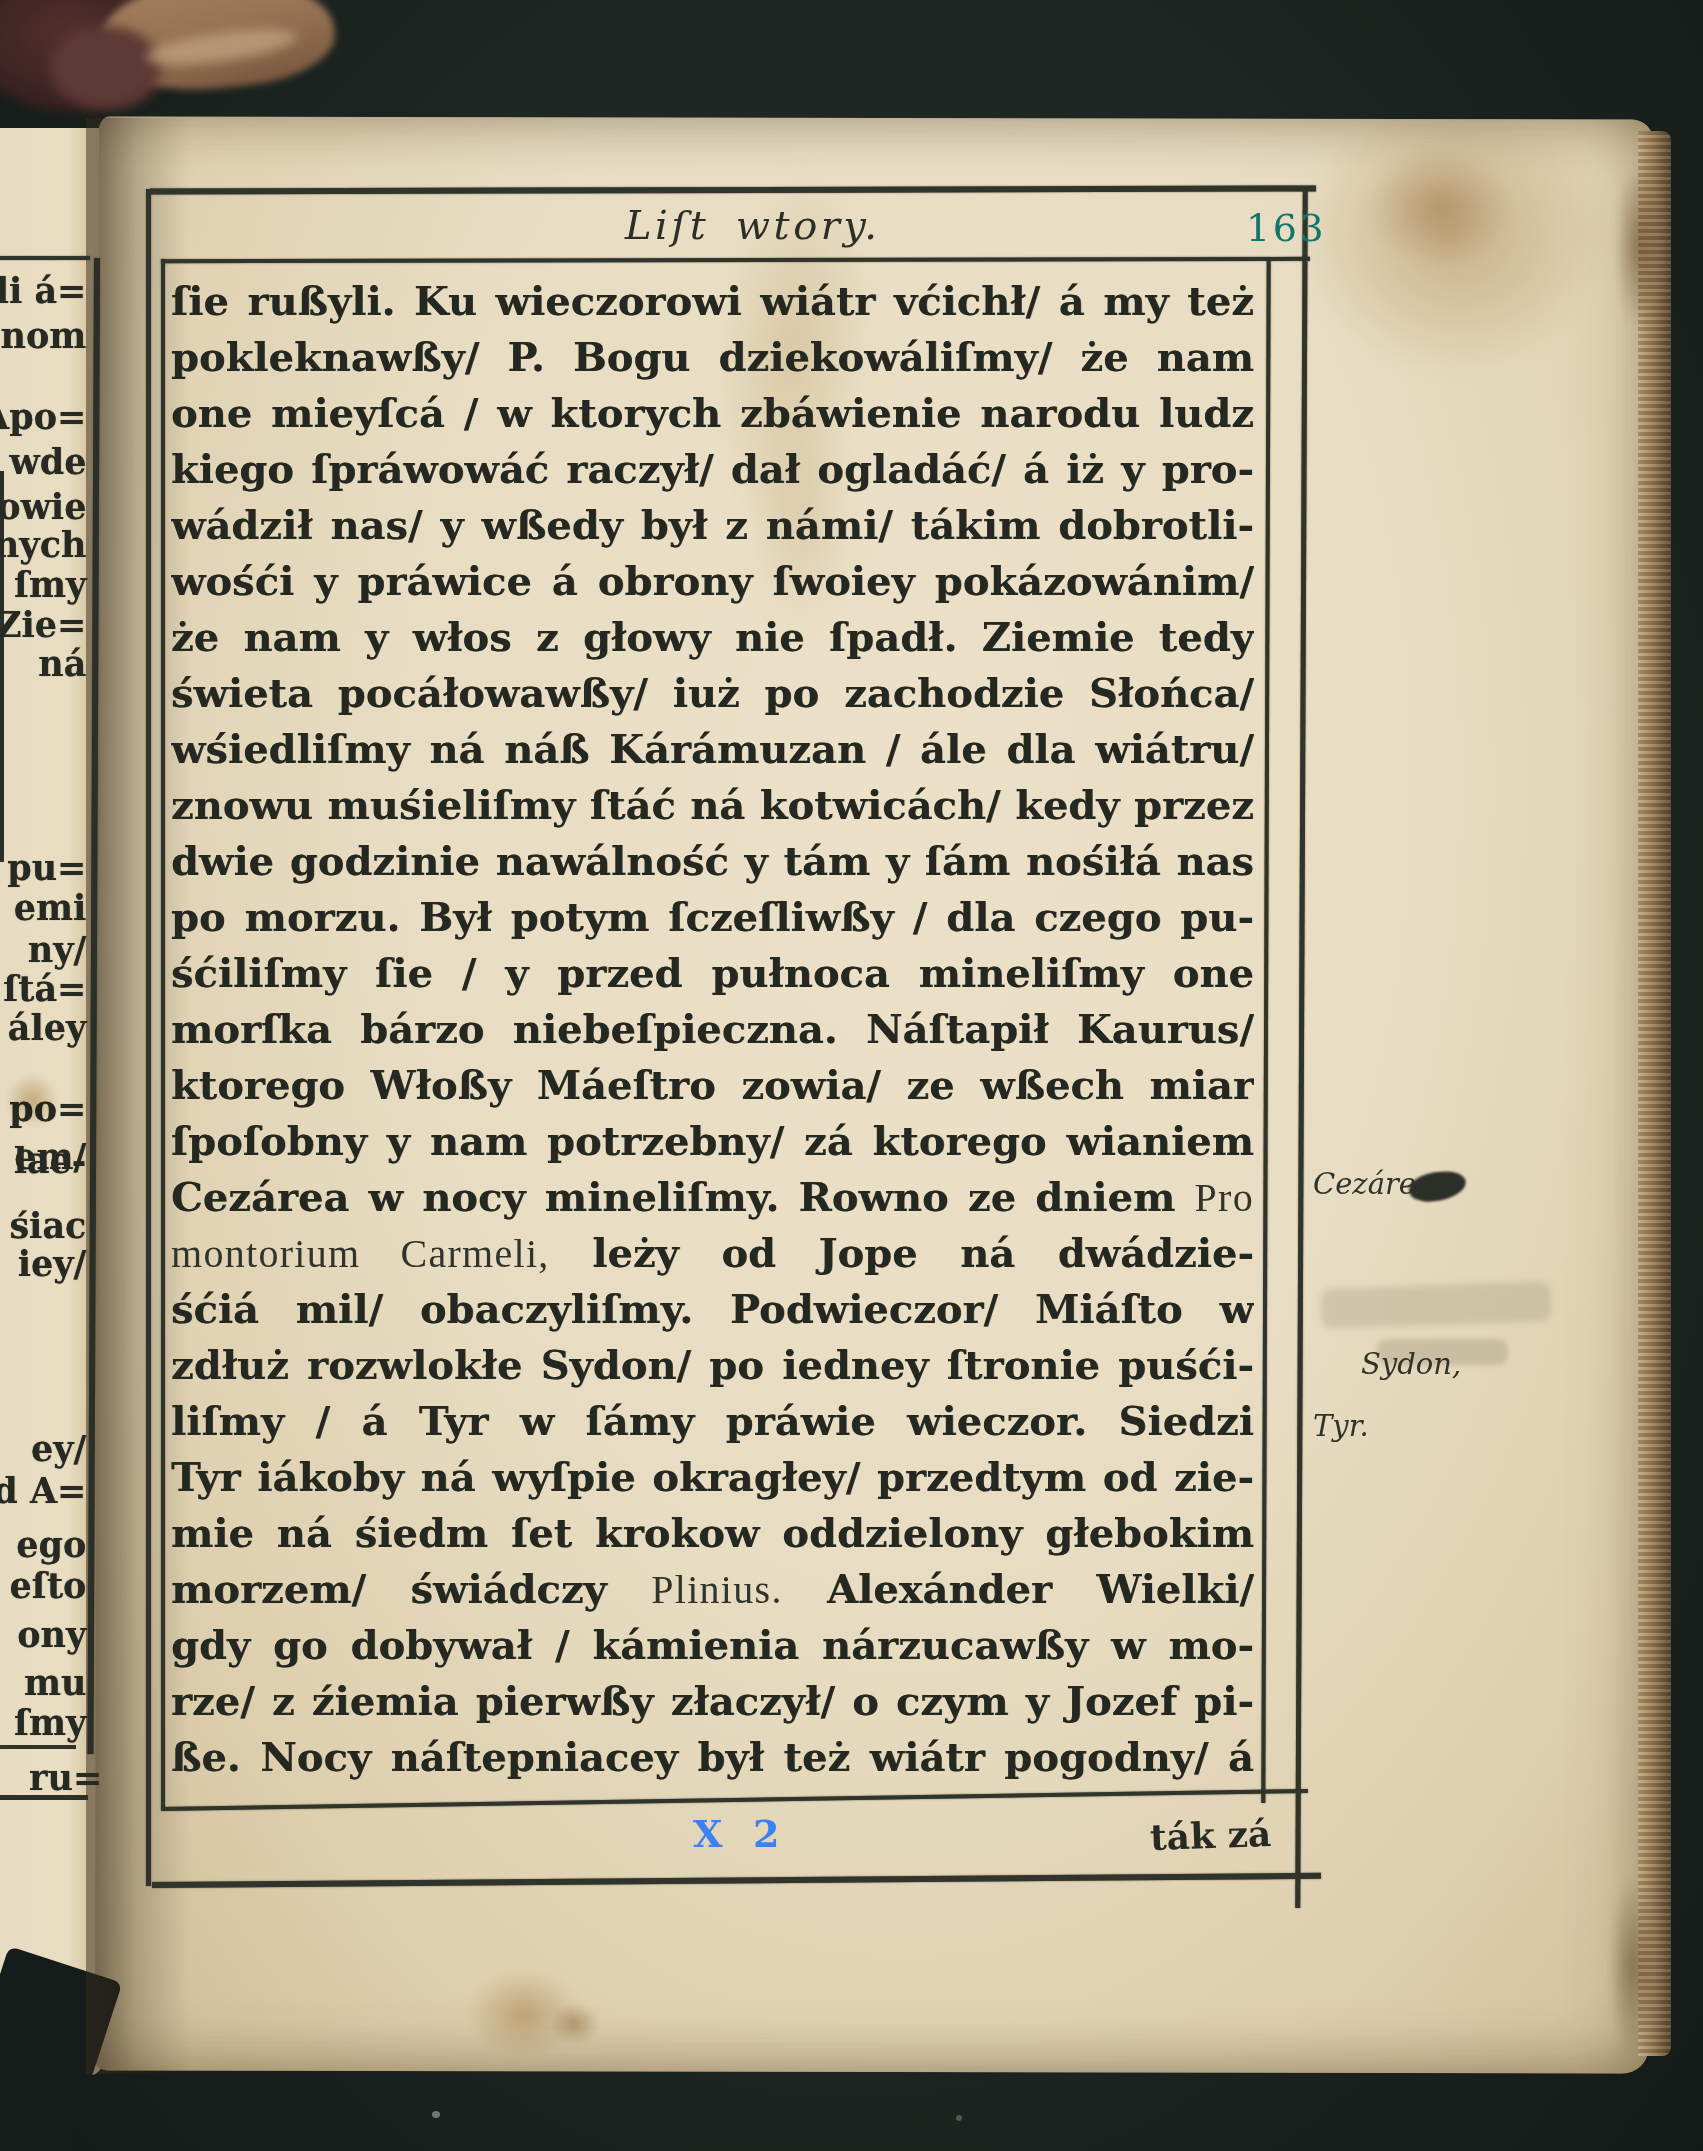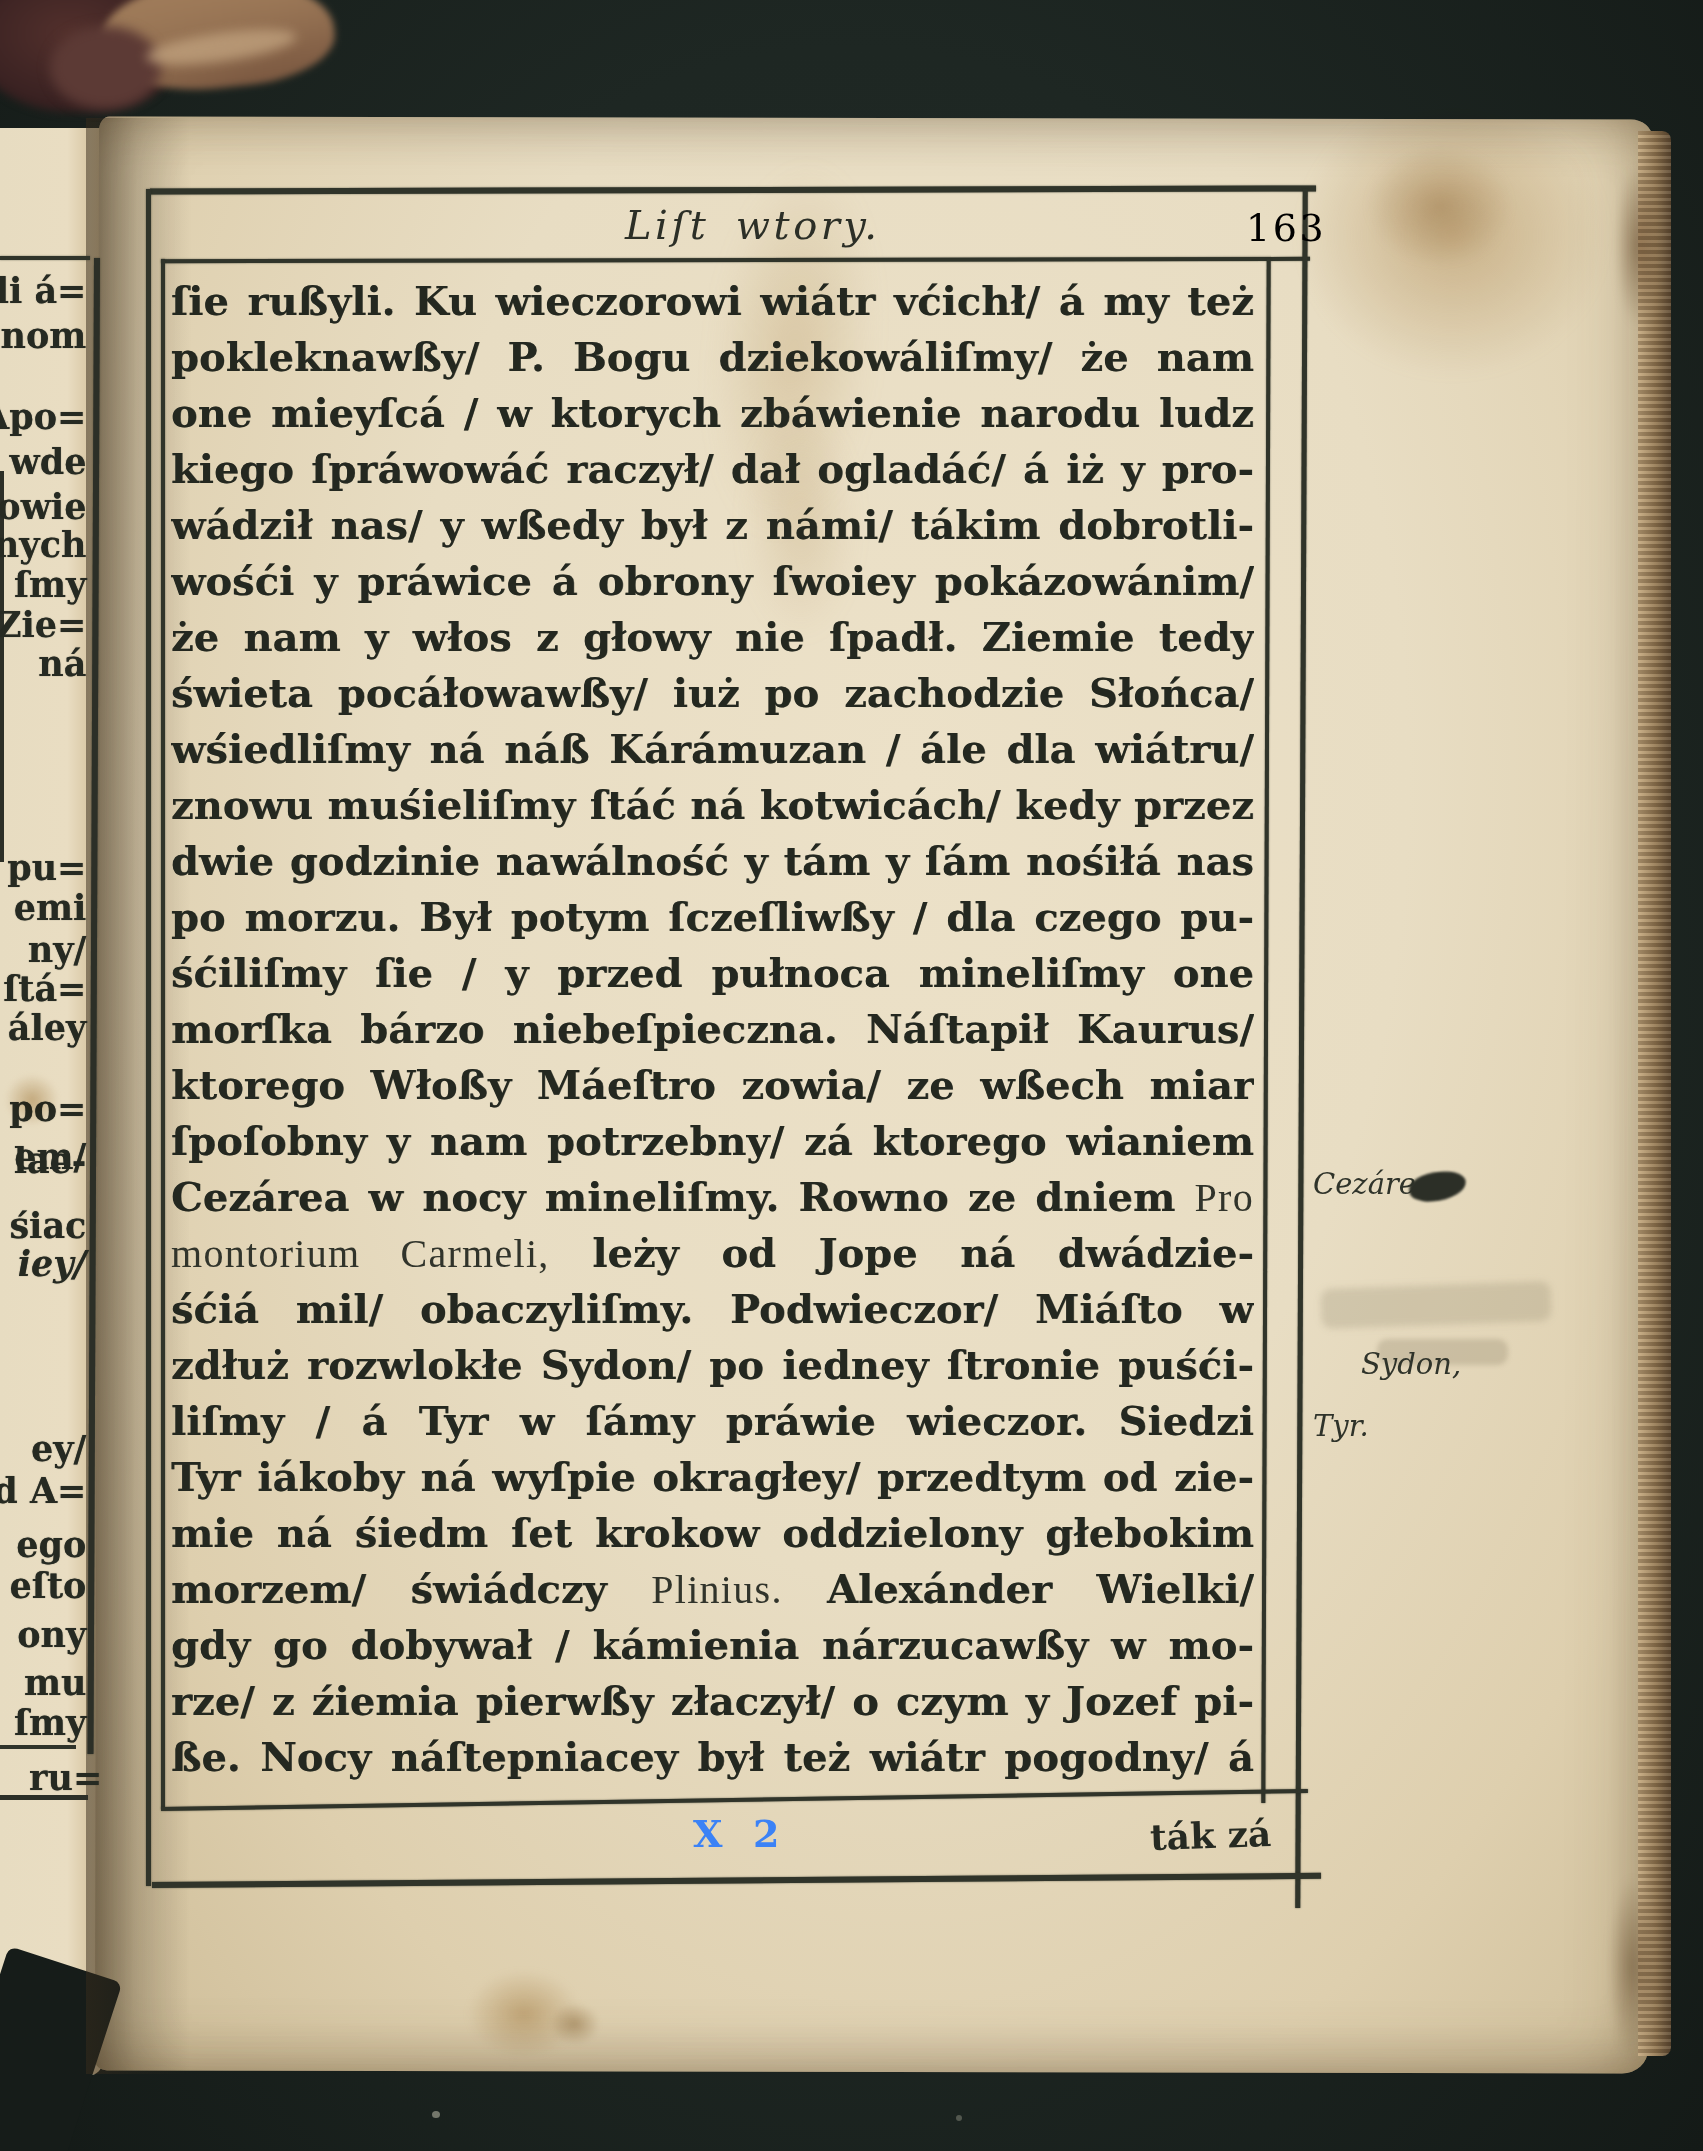--- a/index.html
+++ b/index.html
@@ -66,21 +66,21 @@
   .ft-outer{left:150px;top:187px;width:1166px;height:6px;transform:rotate(-.15deg);}
   .ft-inner{left:161px;top:258px;width:1149px;height:3.5px;transform:rotate(-.12deg);}
   .fl-outer{left:146px;top:189px;width:5.2px;height:1697px;}
   .fl-inner{left:161px;top:259px;width:3.5px;height:1550px;}
   .fr-inner{left:1264px;top:259px;width:3.5px;height:1544px;transform:rotate(.2deg);}
   .fr-outer{left:1299px;top:189px;width:5.2px;height:1719px;transform:rotate(.25deg);}
   .fb-inner{left:161px;top:1807px;width:1147px;height:3.5px;transform:rotate(-.9deg);transform-origin:left center;}
   .fb-outer{left:152px;top:1882px;width:1169px;height:6px;transform:rotate(-.45deg);transform-origin:left center;}
   
   .running-head{left:625px;top:202px;z-index:3;font-style:italic;font-size:40px;letter-spacing:3.5px;word-spacing:10.4px;color:#2c2f27;white-space:nowrap;}
-  .page-number{left:1246px;top:206px;z-index:3;font-size:38px;color:#000000;letter-spacing:2.6px;}
+  .page-number{left:1246px;top:206px;z-index:3;font-size:38px;color:#0f766e;letter-spacing:2.6px;}
   .body-text{left:171px;top:273px;width:1083px;z-index:3;}
   .line{height:56px;line-height:56px;overflow:hidden;white-space:normal;
     font-weight:700;font-size:40px;color:#242820;
     text-align:justify;text-align-last:justify;
     text-shadow:0.4px 0.4px 0.6px rgba(36,40,32,.55);}
   .line::after{content:"";display:inline-block;width:100%;height:0;}
   .roman{font-family:"Liberation Serif", serif;font-weight:400;color:#31342b;letter-spacing:1.3px;text-shadow:none;}
   .signature{left:693px;top:1811px;z-index:3;font-weight:700;font-size:38px;color:#3b82f6;word-spacing:17.3px;}
   .catchword{left:1150px;top:1814px;z-index:3;font-weight:700;font-size:36px;color:#262a22;transform:rotate(-2deg);white-space:nowrap;}
   .marginalia{left:1313px;top:0;width:225px;height:2151px;z-index:3;}
@@ -111,21 +111,21 @@
     <div class="frag" style="top: 643px;">ná</div>
     <div class="frag" style="top: 847px;">pu=</div>
     <div class="frag" style="top: 887px;">emi</div>
     <div class="frag" style="top: 929px;">ny/</div>
     <div class="frag" style="top: 968px;">ſtá=</div>
     <div class="frag" style="top: 1007px;">áley</div>
     <div class="frag" style="top: 1088px;">po=</div>
     <div class="frag" style="top: 1136px;">em/</div>
     <div class="frag" style="top: 1140px;">lae-</div>
     <div class="frag" style="top: 1205px;">śiac</div>
-    <div class="frag" style="top: 1243px; font-style: italic;">iey/</div>
+    <div class="frag" style="top: 1243px;">iey/</div>
     <div class="frag" style="top: 1428px;">ey/</div>
     <div class="frag" style="top: 1470px;">d A=</div>
     <div class="frag" style="top: 1524px;">ego</div>
     <div class="frag" style="top: 1565px;">eſto</div>
     <div class="frag" style="top: 1614px;">ony</div>
     <div class="frag" style="top: 1662px;">mu</div>
     <div class="frag" style="top: 1702px;">ſmy</div>
   </div>
 <div class="abs lp-rule-b1"></div>
 <div class="abs lp-catch">ru=</div>

